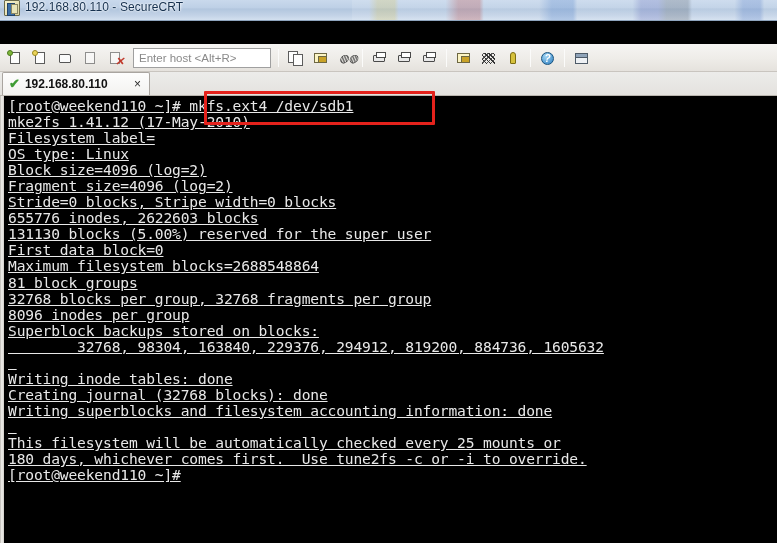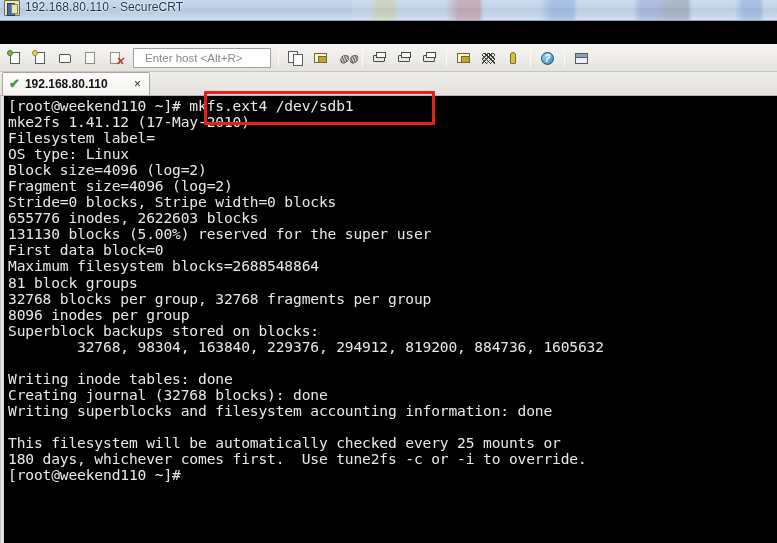--- a/index.html
+++ b/index.html
@@ -179,21 +179,21 @@
   .ico-note::after {
     content:""; position:absolute; right:-1px; top:2px;
     width:7px; height:5px; background:#c9a227; border:1px solid #6d6742;
   }
 
   .hostbox {
     width: 138px; height: 20px;
     margin-left: 5px; margin-right: 3px;
     background: #fff; border: 1px solid #a0a0a0;
     display: flex; align-items: center;
-    padding-left: 11px;
+    padding-left: 5px;
   }
   .hostbox span { font-size: 11.5px; color: #8a8a8a; }
 
   
   .tabstrip {
     position: absolute; left: 0; top: 72px;
     width: 777px; height: 24px;
     background: linear-gradient(to bottom,#ececea 0%, #e4e2de 100%);
     border-bottom: 1px solid #b9b5ae;
     display: flex; align-items: flex-end;
@@ -228,21 +228,21 @@
     width: 773px; height: 447px;
     color: #e8e8e8;
     font-family: "DejaVu Sans Mono", "Liberation Mono", monospace;
     font-size: 14.6px;
     line-height: 16.05px;
     letter-spacing: -0.15px;
     white-space: pre;
     padding: 2px 0 0 4px;
     overflow: hidden;
   }
-  .term .line { height: 16.05px; }
+  .term .line { height: 16.05px; text-decoration: underline; }
 
   
   .redbox {
     position: absolute;
     left: 204px; top: 91px;
     width: 231px; height: 34px;
     border: 3px solid #e4221c;
     border-radius: 1px;
     pointer-events: none;
     z-index: 5;

